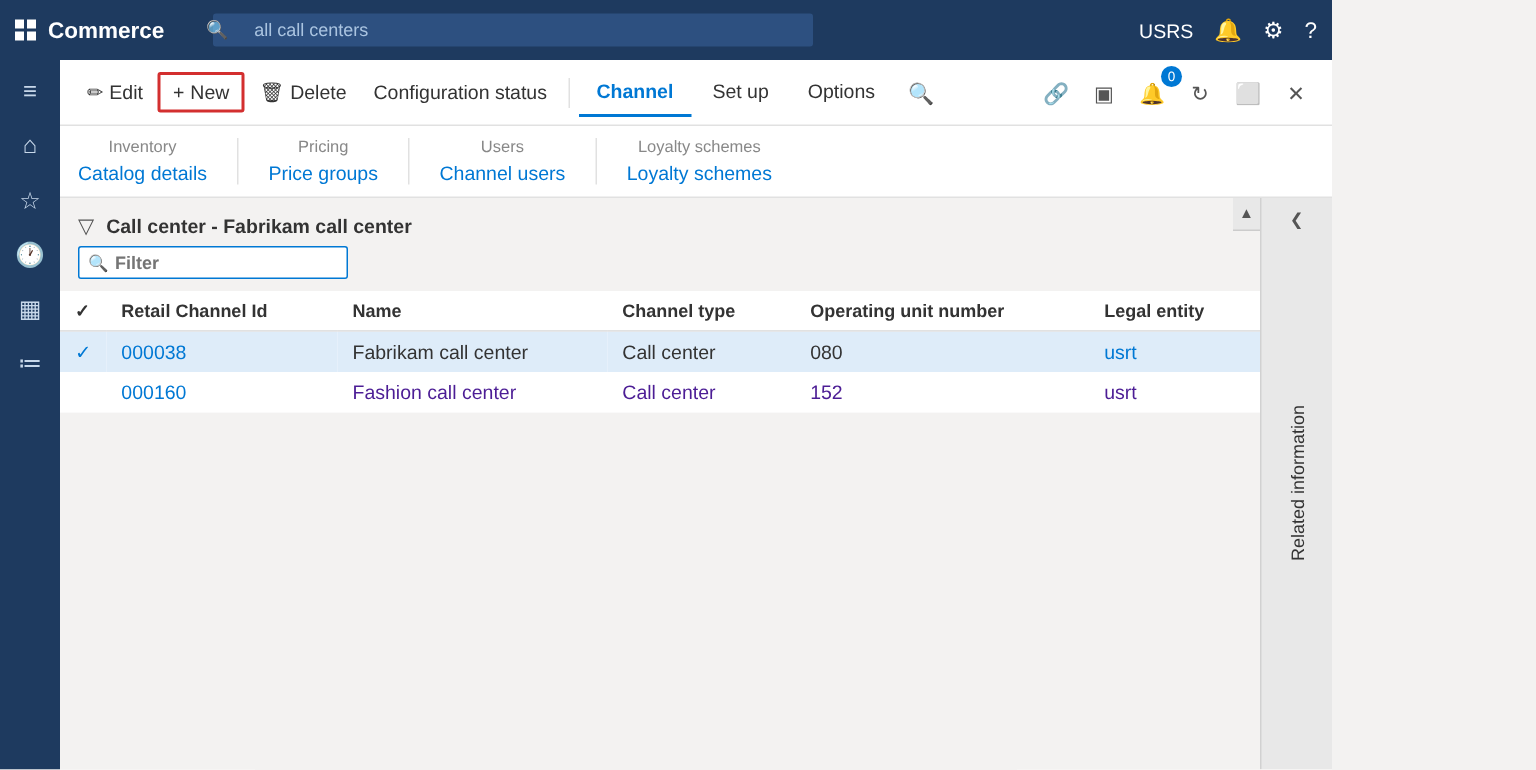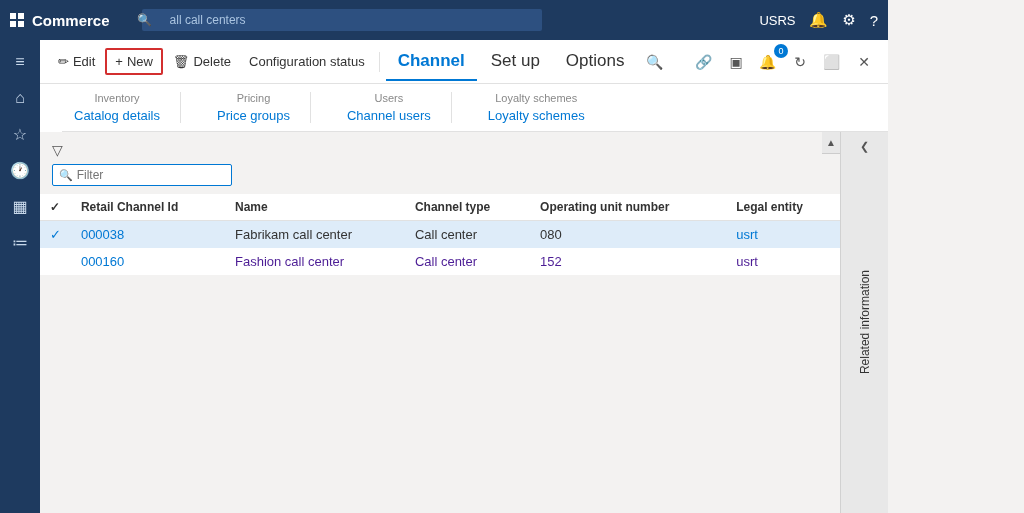--- a/index.html
+++ b/index.html
@@ -55,30 +55,30 @@
       display: flex; align-items: center; gap: 4px;
       padding: 4px 8px; cursor: pointer; border: none; background: none;
       font-size: 13px; color: #333; border-radius: 2px;
     }
     .toolbar-btn.new-btn {
       border: 2px solid #d32f2f;
     }
     .toolbar-btn .btn-icon { font-size: 13px; }
     .toolbar-divider { width: 1px; height: 20px; background: #e1e1e1; margin: 0 4px; }
     .tab {
-      padding: 8px 12px; cursor: pointer; font-size: 17px; color: #333;
+      padding: 8px 12px; cursor: pointer; font-size: 13px; color: #333;
       border-bottom: 2px solid transparent; white-space: nowrap;
     }
     .tab.active { color: #0078d4; border-bottom: 2px solid #0078d4; font-weight: 600; }
 
     
     .submenu-row {
       display: flex; align-items: flex-start;
       padding: 8px 12px; border-bottom: 1px solid #e1e1e1;
-      background: white; gap: 16px; margin-left: 22px;
+      background: white; gap: 0;
     }
     .submenu-group {
       display: flex; flex-direction: column; align-items: center;
       padding: 0 20px; border-right: 1px solid #e1e1e1; min-width: 100px;
     }
     .submenu-group:first-child { padding-left: 0; }
     .submenu-group:last-child { border-right: none; }
     .submenu-group-label { font-size: 11px; color: #888; margin-bottom: 4px; }
     .submenu-group-item { font-size: 13px; color: #0078d4; cursor: pointer; white-space: nowrap; }
 
@@ -108,21 +108,21 @@
     .filter-icon { color: #555; font-size: 14px; }
     .grid-title { font-size: 13px; font-weight: 600; color: #333; }
 
     .filter-input-row { padding: 0 12px 8px 12px; }
     .filter-input {
       display: flex; align-items: center;
       border: 1px solid #0078d4; border-radius: 2px;
       background: white; width: 180px; padding: 3px 6px; gap: 4px;
     }
     .filter-input input {
-      border: none; outline: none; font-size: 12px; color: #333; width: 100%;
+      border: none; outline: none; font-size: 12px; color: #333; width: 100%; font-weight: bold;
     }
     .filter-input .search-icon-sm { color: #888; font-size: 11px; }
 
     
     .data-table { width: 100%; border-collapse: collapse; background: white; }
     .data-table thead tr { border-bottom: 1px solid #e1e1e1; background: white; }
     .data-table th {
       padding: 6px 10px; font-size: 12px; font-weight: 600; color: #333;
       text-align: left; background: white;
     }
@@ -258,20 +258,21 @@
         </div>
       </div>
 
       <div class="grid-area" style="position:relative;">
         <div class="grid-left">
 
           <div style="position:absolute; right:48px; top:0; width:18px; height:22px; background:#e8e8e8; display:flex; align-items:center; justify-content:center; cursor:pointer; border-bottom:1px solid #ccc; font-size:10px; color:#555; z-index:2;">▲</div>
 
           <div class="filter-row">
             <span class="filter-icon">▽</span>
+            <span class="grid-title">Call center - Fabrikam call center</span>
           </div>
 
           <div class="filter-input-row">
             <div class="filter-input">
               <span class="search-icon-sm">🔍</span>
               <input type="text" placeholder="Filter" style="">
             </div>
           </div>
 
           <div class="table-wrapper">

